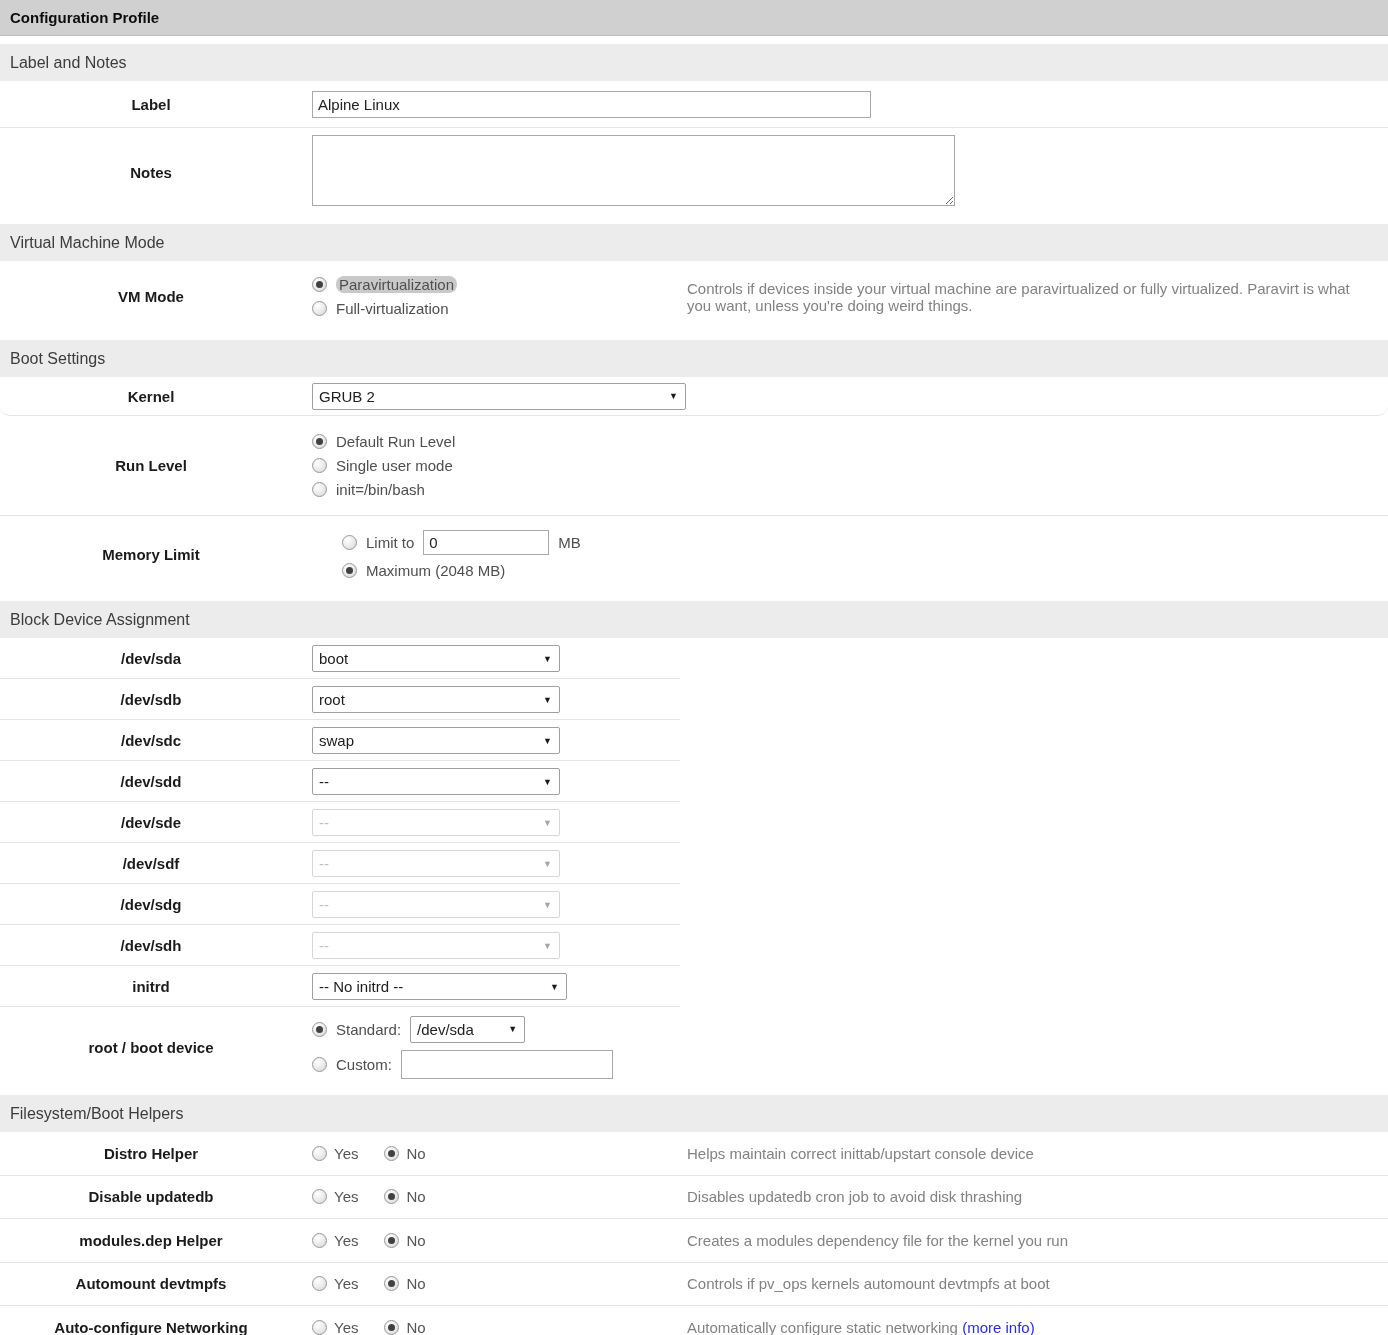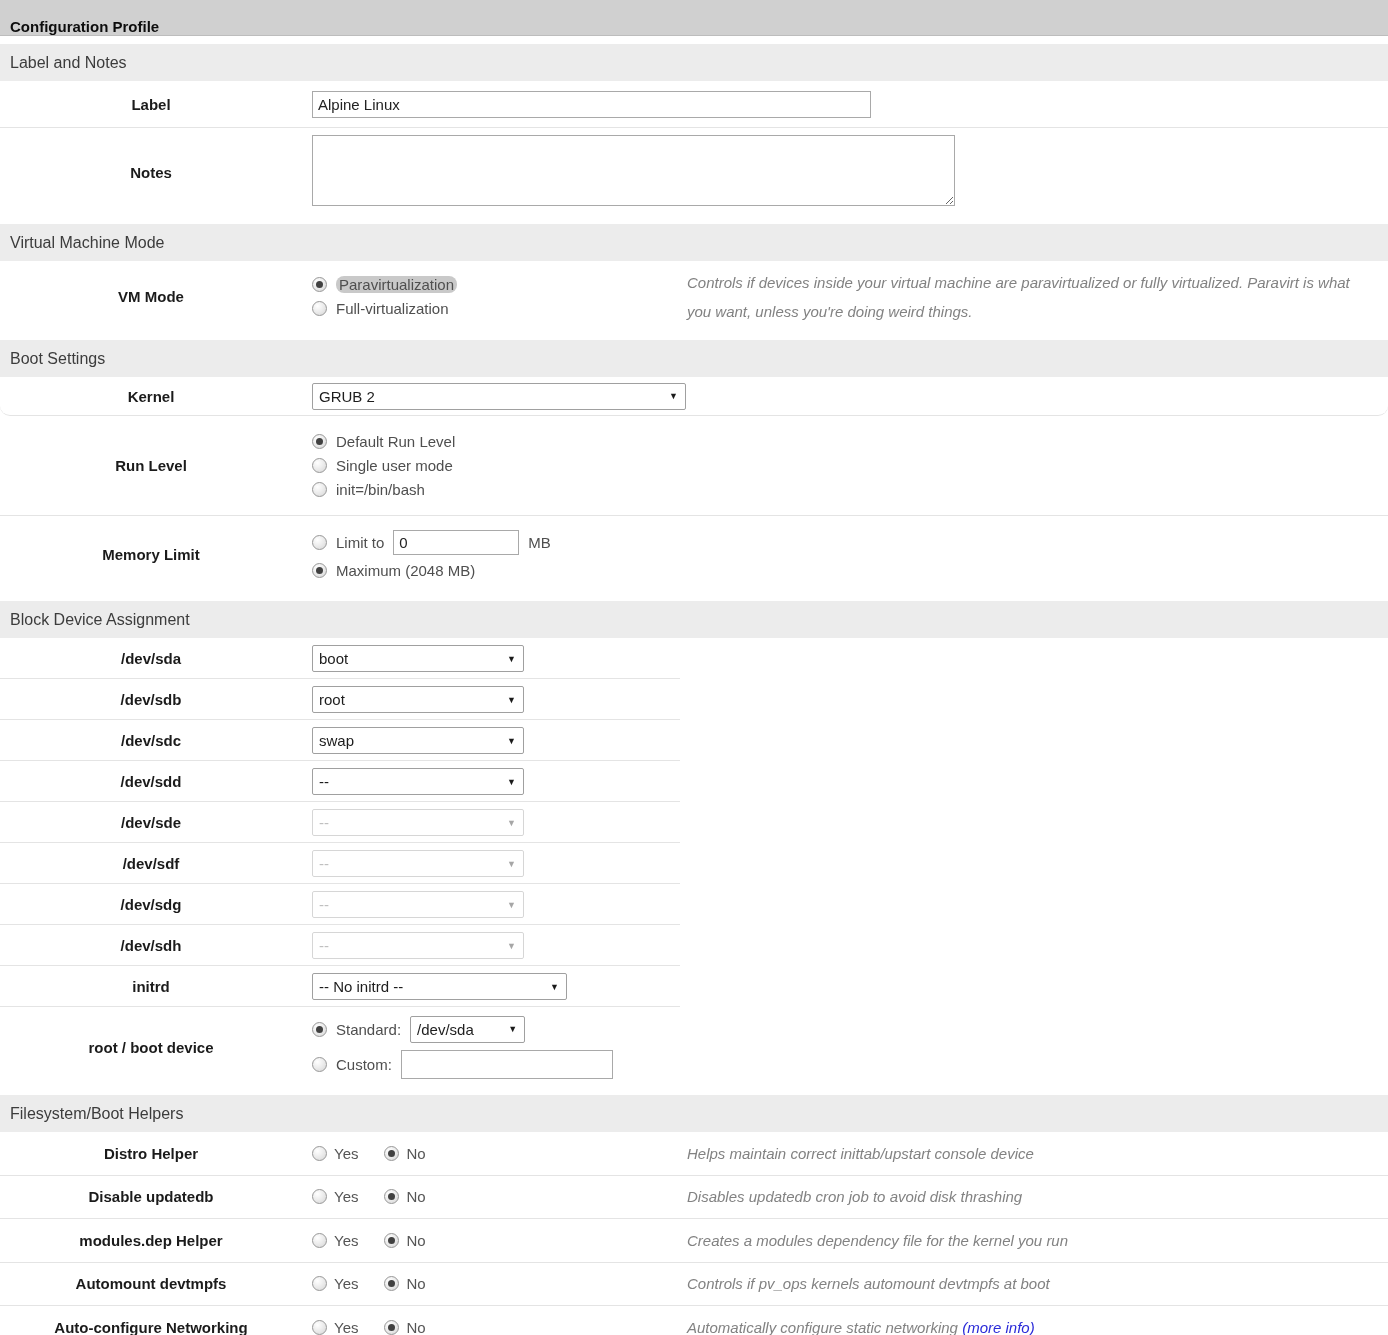--- a/index.html
+++ b/index.html
@@ -6,21 +6,21 @@
   body{
     width:1388px;
     background:#fff;
     font-family:"Liberation Sans", sans-serif;
     font-size:15px;
     color:#222;
   }
   
   .topbar{
     height:36px; background:#d0d0d0; border-bottom:1px solid #bdbdbd;
-    display:flex; align-items:flex-end; padding:0 10px; box-sizing:border-box;
+    display:flex; align-items:center; padding:0 10px; box-sizing:border-box;
   }
   .topbar .title{font-weight:bold; font-size:15px; color:#0d0d0d;}
   .secbar{
     height:37px; background:#ececec;
     display:flex; align-items:center; padding:0 10px; box-sizing:border-box;
     font-size:16px; color:#3c3c3c;margin-top:8px;
   }
   
   .row{
     display:flex; align-items:center; box-sizing:border-box; position:relative;
@@ -33,28 +33,28 @@
   }
   .col-label{
     flex:0 0 302px; width:302px; text-align:center;
     font-weight:bold; color:#1b1b1b; box-sizing:border-box;
   }
   .col-field{
     flex:0 0 366px; width:366px; margin-left:10px; white-space:nowrap; box-sizing:border-box;
   }
   .col-help{
     flex:1 1 auto; padding-left:9px; padding-right:20px;
-    color:#828282; line-height:29px; white-space:normal;font-style:italic;
+    color:#828282; line-height:17px; white-space:normal;
   }
   .h-label{min-height:47px;}
   .h-notes{min-height:88px;}
   .h-vm{min-height:71px;}
   .h-kernel{min-height:39px;border-radius:10px;}
   .h-run{min-height:100px;}
-  .h-mem{min-height:77px;}
+  .h-mem{min-height:77px;gap:30px;}
   .h-bd{min-height:41px;}
   .h-rb{min-height:80px;}
   .h-helper{min-height:43.5px;}
   .spacer-bottom{height:18px;}
   
   input[type=radio]{
     -webkit-appearance:none; appearance:none;
     width:15px; height:15px; border-radius:50%;
     border:1px solid #989898;
     background:radial-gradient(circle at 35% 30%, #ffffff 0%, #e9e9e9 55%, #d4d4d4 100%);
@@ -77,21 +77,21 @@
     background:#fff; border:1px solid #a0a0a0; border-radius:2px;
     padding:2px 24px 2px 6px; cursor:pointer;
   }
   .sel .arw{
     position:absolute; right:8px; top:50%; transform:translateY(-50%);
     font-size:9px; color:#1a1a1a; pointer-events:none; line-height:1;
   }
   .sel.dim select{color:#a6a6a6; border-color:#c6c6c6;}
   .sel.dim .arw{color:#a6a6a6;}
   .w-kernel{width:374px;}
-  .w-bd{width:212px;}
+  .w-bd{width:248px;}
   .w-initrd{width:255px;}
   .w-std{width:115px;}
   .txt{
     font-family:"Liberation Sans", sans-serif; font-size:15px; color:#222;
     border:1px solid #a9a9a9; border-radius:0; padding:2px 5px;
     box-sizing:border-box; background:#fff;
   }
   .txt-label{width:559px; height:27px;}
   .txt-mem{width:126px; height:25px;}
   .txt-custom{width:212px; height:29px;}

